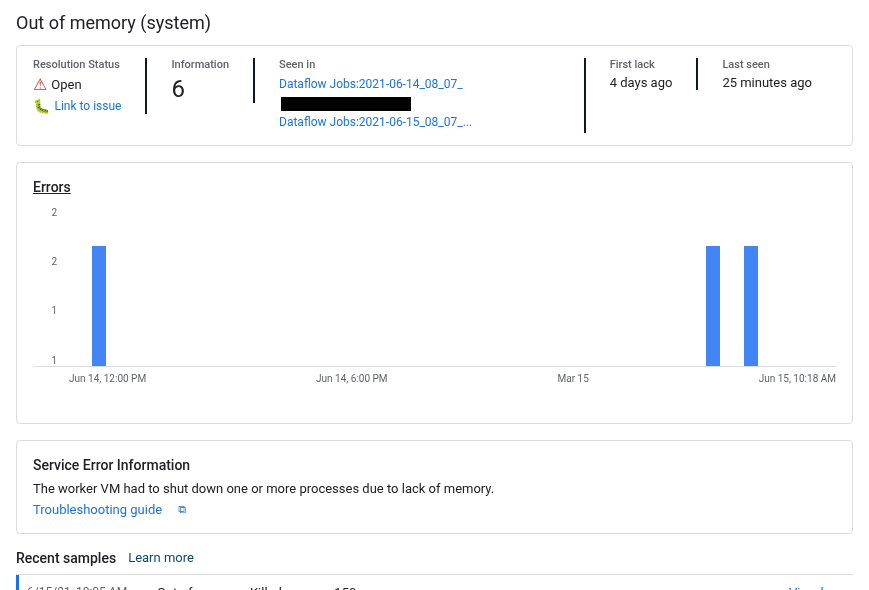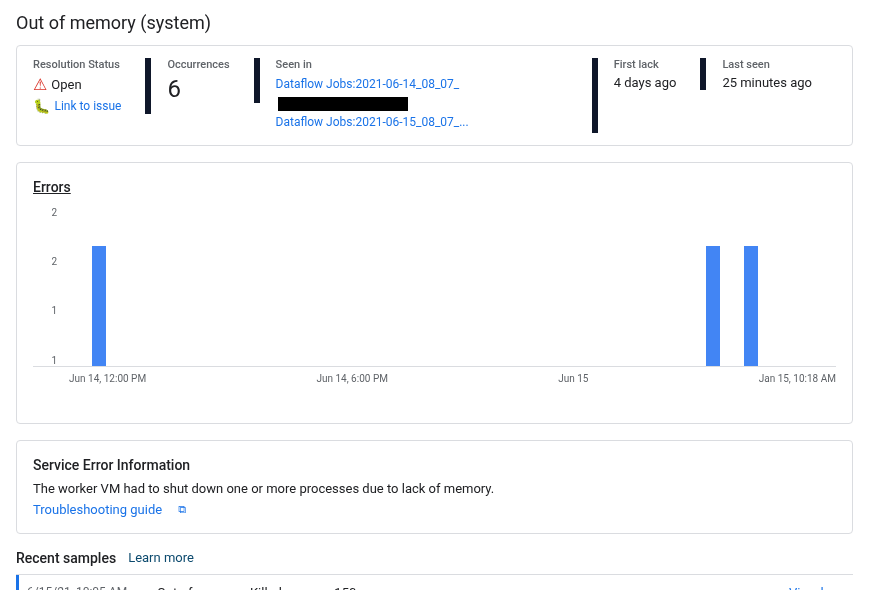--- a/index.html
+++ b/index.html
@@ -26,22 +26,22 @@
     .info-row {
       display: flex;
       align-items: flex-start;
       padding: 12px 16px;
       gap: 0;
     }
     .info-section {
       display: flex;
       flex-direction: column;
       padding-right: 24px;
-      border-right: 6px solid #0f172a;
-      margin-right: 16px;
+      border-right: 2px solid #0f172a;
+      margin-right: 24px;
     }
     .info-section:last-child {
       border-right: none;
       margin-right: 0;
     }
     .info-section.seen-in {
       flex: 1;
     }
     .info-label {
       font-size: 11px;
@@ -255,21 +255,21 @@
         <span class="status-dot">⚠</span>
         <span>Open</span>
       </div>
       <a class="link-to-issue">
         <span class="bug-icon">🐛</span>
         <span>Link to issue</span>
       </a>
     </div>
 
     <div class="info-section">
-      <div class="info-label">Occurrences</div>
+      <div class="info-label">Information</div>
       <div class="occurrences-num">6</div>
     </div>
 
     <div class="info-section seen-in">
       <div class="info-label">Seen in</div>
       <a class="seen-link">
         <span>Dataflow Jobs:2021-06-14_08_07_<span class="seen-redacted"></span></span>
       </a>
       <a class="seen-link">
         <span>Dataflow Jobs:2021-06-15_08_07_...</span>
@@ -303,22 +303,22 @@
         <div class="bar" style="left: 3%; height: 75%;"></div>
 
         <div class="bar" style="left: 83%; height: 75%;"></div>
 
         <div class="bar" style="left: 88%; height: 75%;"></div>
       </div>
     </div>
     <div class="x-axis">
       <span class="x-label">Jun 14, 12:00 PM</span>
       <span class="x-label">Jun 14, 6:00 PM</span>
-      <span class="x-label">Jun 15</span>
-      <span class="x-label">Jan 15, 10:18 AM</span>
+      <span class="x-label">Mar 15</span>
+      <span class="x-label">Jun 15, 10:18 AM</span>
     </div>
   </div>
 </div>
 
 <div class="service-card">
   <div class="service-title">Service Error Information</div>
   <div class="service-desc">The worker VM had to shut down one or more processes due to lack of memory.</div>
   <a class="troubleshoot-link">
     <span>Troubleshooting guide</span>
     <span class="ext-icon">⧉</span>

